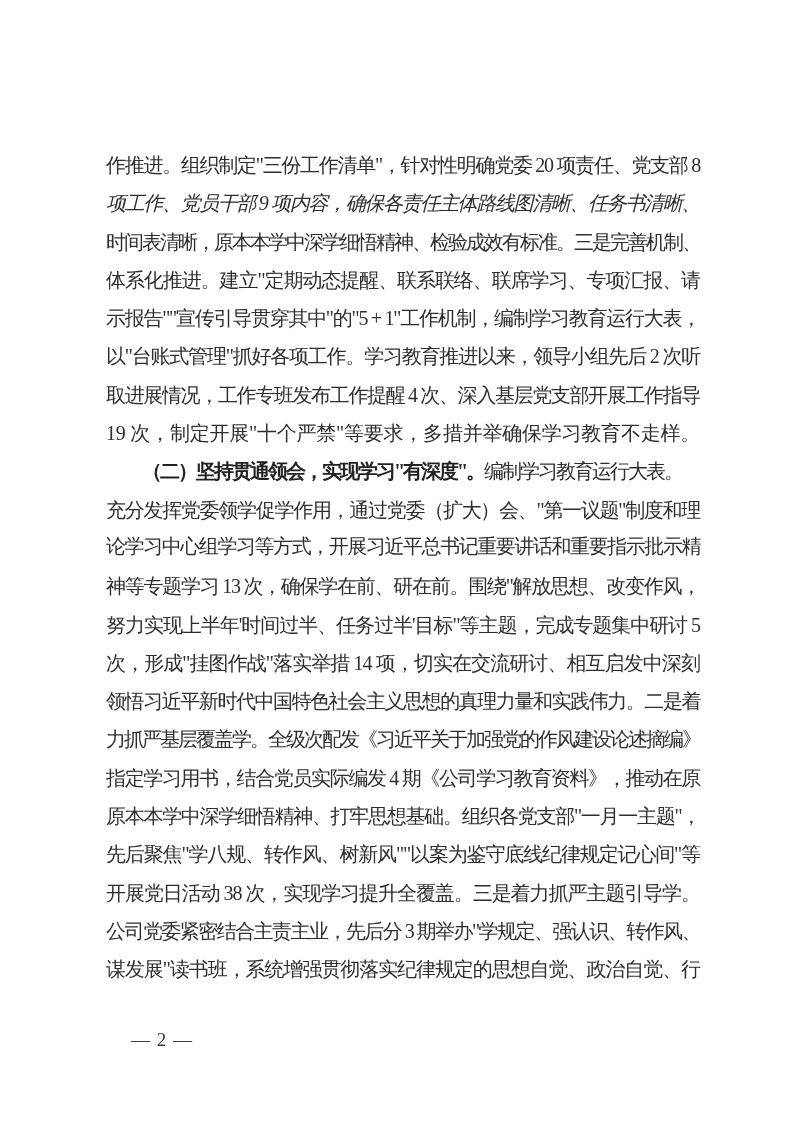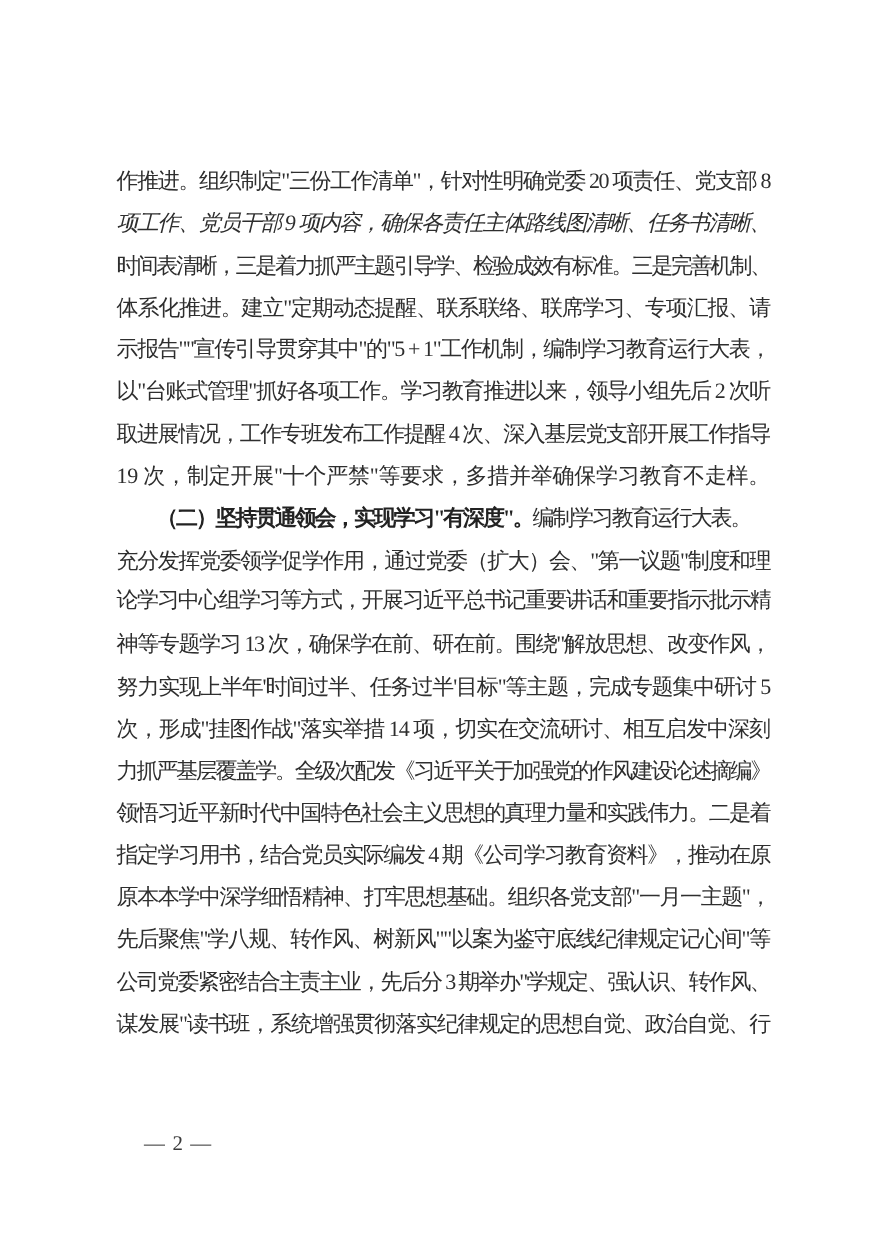--- a/index.html
+++ b/index.html
@@ -43,34 +43,35 @@
     font-family: "Liberation Serif", "DejaVu Serif", serif;
   }
 </style>
 </head>
 <body>
 
 <div class="page">
   <div class="text-block" id="textBlock">
       <div class="tline" style="letter-spacing: -1.27914px;"><span><span>作推进。组织制定"三份工作清单"，针对性明确党委 20 项责任、党支部 8</span></span></div>
       <div class="tline" style="letter-spacing: -1.35294px; font-style: italic;"><span><span>项工作、党员干部 9 项内容，确保各责任主体路线图清晰、任务书清晰、</span></span></div>
-      <div class="tline" style="letter-spacing: -2px;"><span><span>时间表清晰，三是着力抓严主题引导学、检验成效有标准。三是完善机制、</span></span></div>
+      <div class="tline" style="letter-spacing: -2px;"><span><span>时间表清晰，原本本学中深学细悟精神、检验成效有标准。三是完善机制、</span></span></div>
       <div class="tline" style="letter-spacing: -1.06787px;"><span><span>体系化推进。建立"定期动态提醒、联系联络、联席学习、专项汇报、请</span></span></div>
       <div class="tline" style="letter-spacing: -1.26604px;"><span><span>示报告""宣传引导贯穿其中"的"5 + 1"工作机制，编制学习教育运行大表，</span></span></div>
       <div class="tline" style="letter-spacing: -1.20938px;"><span><span>以"台账式管理"抓好各项工作。学习教育推进以来，领导小组先后 2 次听</span></span></div>
       <div class="tline" style="letter-spacing: -1.35294px;"><span><span>取进展情况，工作专班发布工作提醒 4 次、深入基层党支部开展工作指导</span></span></div>
       <div class="tline" style="letter-spacing: -0.222064px;"><span><span>19 次，制定开展"十个严禁"等要求，多措并举确保学习教育不走样。</span></span></div>
       <div class="tline" style="letter-spacing: -2.00643px;"><span><span class="seg-bold">　　（二）坚持贯通领会，实现学习"有深度"。</span><span>编制学习教育运行大表。</span></span></div>
       <div class="tline" style="letter-spacing: -1.28267px;"><span><span>充分发挥党委领学促学作用，通过党委（扩大）会、"第一议题"制度和理</span></span></div>
       <div class="tline" style="letter-spacing: -1.4375px; font-family: Liberation Mono, monospace;"><span><span>论学习中心组学习等方式，开展习近平总书记重要讲话和重要指示批示精</span></span></div>
       <div class="tline" style="letter-spacing: -1.26205px;"><span><span>神等专题学习 13 次，确保学在前、研在前。围绕"解放思想、改变作风，</span></span></div>
       <div class="tline" style="letter-spacing: -1.03929px;"><span><span>努力实现上半年'时间过半、任务过半'目标"等主题，完成专题集中研讨 5</span></span></div>
       <div class="tline" style="letter-spacing: -0.923661px;"><span><span>次，形成"挂图作战"落实举措 14 项，切实在交流研讨、相互启发中深刻</span></span></div>
+      <div class="tline" style="letter-spacing: -1.4375px;"><span><span>领悟习近平新时代中国特色社会主义思想的真理力量和实践伟力。二是着</span></span></div>
       <div class="tline" style="letter-spacing: -2px;"><span><span>力抓严基层覆盖学。全级次配发《习近平关于加强党的作风建设论述摘编》</span></span></div>
-      <div class="tline" style="letter-spacing: -1.4375px;"><span><span>领悟习近平新时代中国特色社会主义思想的真理力量和实践伟力。二是着</span></span></div>
       <div class="tline" style="letter-spacing: -1.35294px;"><span><span>指定学习用书，结合党员实际编发 4 期《公司学习教育资料》，推动在原</span></span></div>
       <div class="tline" style="letter-spacing: -1.28267px;"><span><span>原本本学中深学细悟精神、打牢思想基础。组织各党支部"一月一主题"，</span></span></div>
       <div class="tline" style="letter-spacing: -1.13695px;"><span><span>先后聚焦"学八规、转作风、树新风""以案为鉴守底线纪律规定记心间"等</span></span></div>
+      <div class="tline" style="letter-spacing: -1.05882px;"><span><span>开展党日活动 38 次，实现学习提升全覆盖。三是着力抓严主题引导学。</span></span></div>
       <div class="tline" style="letter-spacing: -1.54777px;"><span><span>公司党委紧密结合主责主业，先后分 3 期举办"学规定、强认识、转作风、</span></span></div>
       <div class="tline" style="letter-spacing: -1.06787px;"><span><span>谋发展"读书班，系统增强贯彻落实纪律规定的思想自觉、政治自觉、行</span></span></div>
     </div>
   <div class="page-number">— 2 —</div>
 </div>
 
 </body></html>

